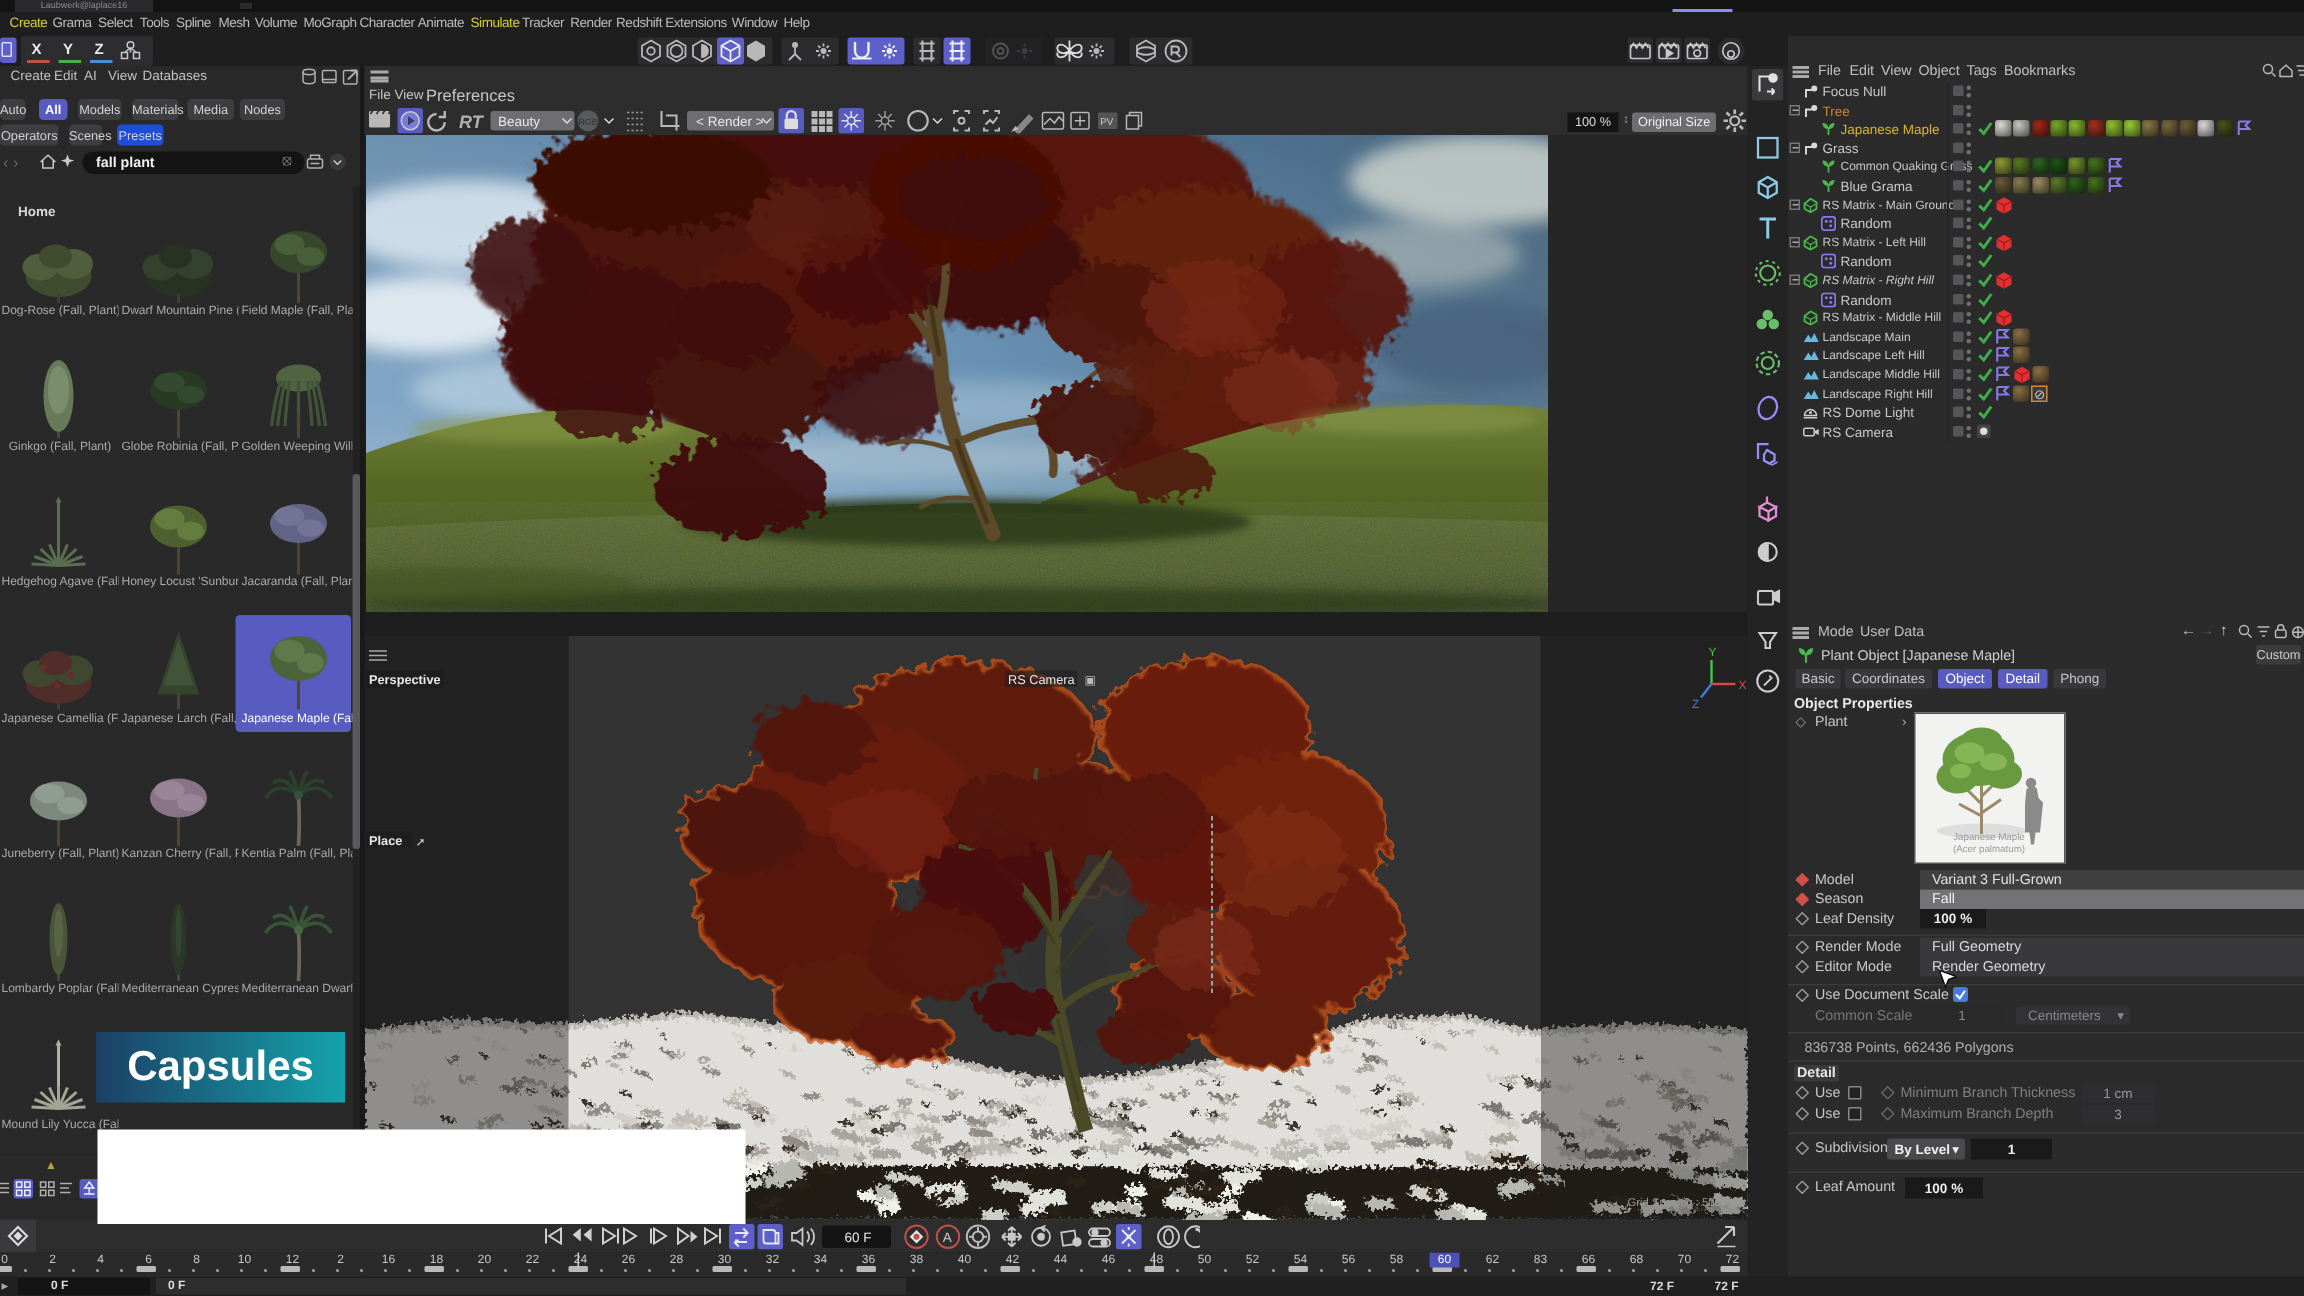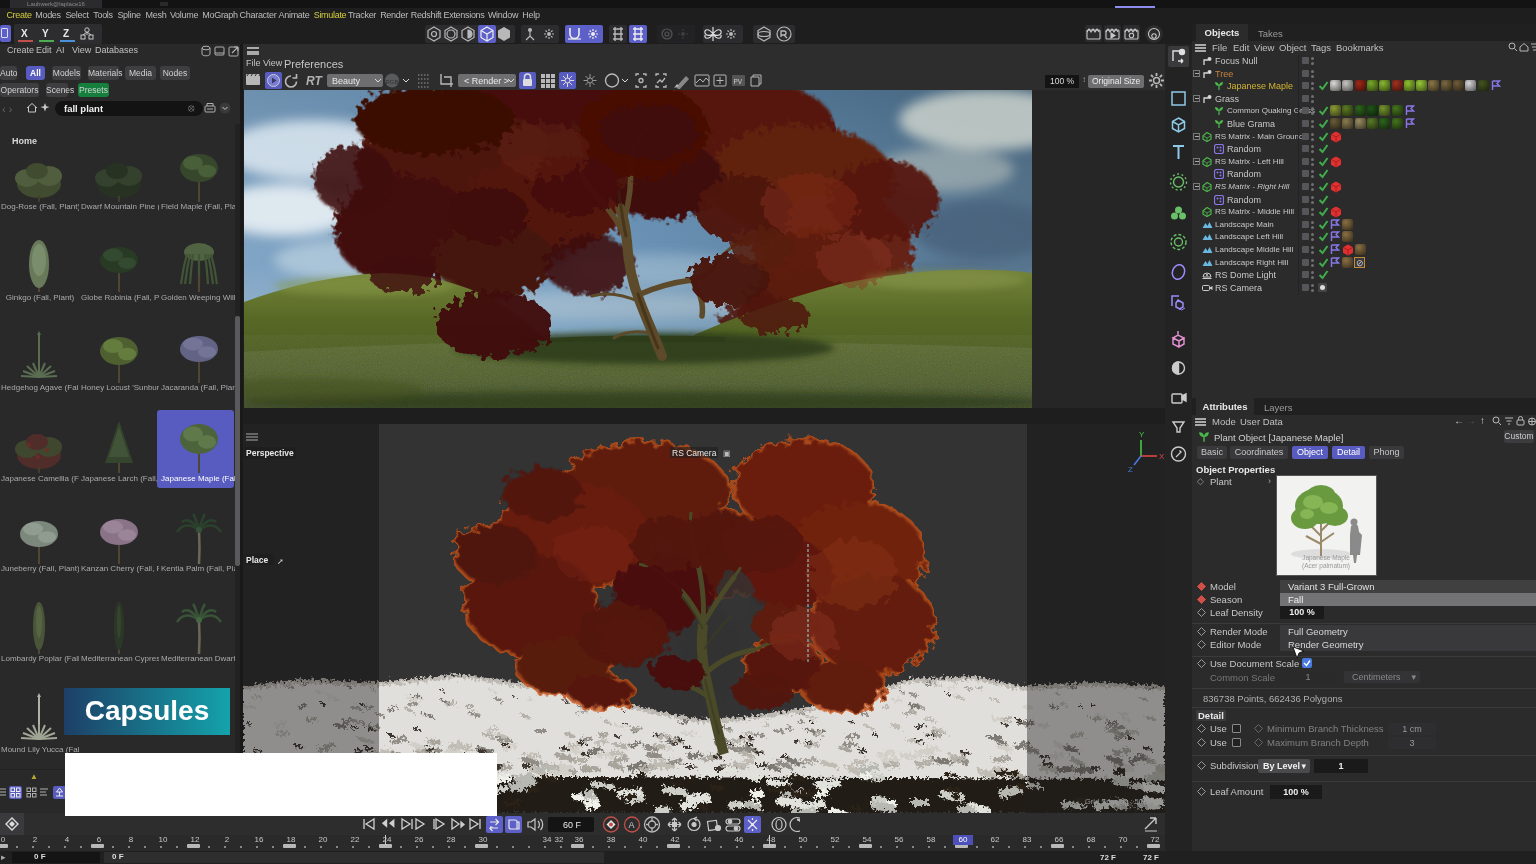--- a/index.html
+++ b/index.html
@@ -10,21 +10,21 @@
 <body>
 <div id="root">
 
 <div class="abs" style="left:0;top:0;width:1536px;height:8px;background:#131314;"></div>
 <div class="abs" style="left:10px;top:0;width:92px;height:8px;background:#2b2b2e;color:#8a8a8a;font-size:6px;text-align:center;line-height:9px;overflow:hidden;">Laubwerk@laplace16</div>
 <div class="abs" style="left:160px;top:2px;width:8px;height:4px;background:#2a2a2d;"></div>
 <div class="abs" style="left:1115px;top:6px;width:40px;height:2px;background:#8d8ded;"></div>
 
 <div class="abs" style="left:0;top:8px;width:1536px;height:16px;background:#1e1e1f;font-size:9px;letter-spacing:-0.3px;color:#bcbcbc;white-space:nowrap;">
       <span class="abs" style="left:19px;top:2px;transform:translateX(-50%);color:#d3cd3d;">Create</span>
-      <span class="abs" style="left:48px;top:2px;transform:translateX(-50%);">Modes</span>
+      <span class="abs" style="left:48px;top:2px;transform:translateX(-50%);">Grama</span>
       <span class="abs" style="left:77px;top:2px;transform:translateX(-50%);">Select</span>
       <span class="abs" style="left:103px;top:2px;transform:translateX(-50%);">Tools</span>
       <span class="abs" style="left:129px;top:2px;transform:translateX(-50%);">Spline</span>
       <span class="abs" style="left:156px;top:2px;transform:translateX(-50%);">Mesh</span>
       <span class="abs" style="left:184px;top:2px;transform:translateX(-50%);">Volume</span>
       <span class="abs" style="left:220px;top:2px;transform:translateX(-50%);">MoGraph</span>
       <span class="abs" style="left:258px;top:2px;transform:translateX(-50%);">Character</span>
       <span class="abs" style="left:294px;top:2px;transform:translateX(-50%);">Animate</span>
       <span class="abs" style="left:330px;top:2px;transform:translateX(-50%);color:#d3cd3d;">Simulate</span>
       <span class="abs" style="left:362px;top:2px;transform:translateX(-50%);">Tracker</span>
@@ -152,21 +152,21 @@
  </div>
  <div class="abs" style="left:0;top:20px;width:241px;height:36px;font-size:8.5px;color:#d2d2d2;">
   <span class="abs" style="left:0px;top:2px;width:17px;text-align:center;background:#3e3e40;border-radius:3px;padding:2px 0;">Auto</span>
   <span class="abs" style="left:26px;top:2px;width:19px;text-align:center;background:#585cc0;color:#fff;border-radius:3px;padding:2px 0;font-weight:bold;">All</span>
   <span class="abs" style="left:52px;top:2px;width:29px;text-align:center;background:#3e3e40;border-radius:3px;padding:2px 0;">Models</span>
   <span class="abs" style="left:88px;top:2px;width:31px;text-align:center;background:#3e3e40;border-radius:3px;padding:2px 0;">Materials</span>
   <span class="abs" style="left:125px;top:2px;width:31px;text-align:center;background:#3e3e40;border-radius:3px;padding:2px 0;">Media</span>
   <span class="abs" style="left:160px;top:2px;width:30px;text-align:center;background:#3e3e40;border-radius:3px;padding:2px 0;">Nodes</span>
   <span class="abs" style="left:0px;top:19px;width:39px;text-align:center;background:#3e3e40;border-radius:3px;padding:2px 0;">Operators</span>
   <span class="abs" style="left:46px;top:19px;width:22px;text-align:center;background:#3e3e40;border-radius:3px;padding:2px 0;">Scenes</span>
-  <span class="abs" style="left:78px;top:19px;width:31px;text-align:center;background:#15803d;border-radius:3px;padding:2px 0;">Presets</span>
+  <span class="abs" style="left:78px;top:19px;width:31px;text-align:center;background:#1d4ed8;border-radius:3px;padding:2px 0;">Presets</span>
  </div>
  <div class="abs" style="left:0;top:56px;width:241px;height:20px;">
   <span class="abs" style="left:2px;top:3px;color:#666;font-size:11px;">‹&nbsp;›</span>
   <svg class="abs" style="left:26px;top:2px;" width="26" height="12" viewBox="0 0 26 12" fill="none" stroke="#c8c8c8">
           <path d="M1 6l5-4.5L11 6M2.5 5v5h7V5"></path>
           <path d="M19 1l1.2 3.2L23.5 5l-3.3 1.2L19 9.5l-1.2-3.3L14.5 5l3.3-.8z" fill="#c8c8c8" stroke="none"></path>
         </svg>
   <div class="abs" style="left:55px;top:1px;width:148px;height:15px;background:#131314;border-radius:8px;"></div>
   <span class="abs" style="left:64px;top:3px;color:#f0f0f0;font-size:9.5px;font-weight:bold;">fall plant</span>
   <span class="abs" style="left:188px;top:2px;color:#888;font-size:10px;">⦻</span>
@@ -1257,21 +1257,21 @@
       <span class="abs" style="left:185px;top:0px;width:20px;text-align:center;font-size:8px;color:#c8c8c8;">12</span>
       <span class="abs" style="left:217px;top:0px;width:20px;text-align:center;font-size:8px;color:#c8c8c8;">2</span>
       <span class="abs" style="left:249px;top:0px;width:20px;text-align:center;font-size:8px;color:#c8c8c8;">16</span>
       <span class="abs" style="left:281px;top:0px;width:20px;text-align:center;font-size:8px;color:#c8c8c8;">18</span>
       <span class="abs" style="left:313px;top:0px;width:20px;text-align:center;font-size:8px;color:#c8c8c8;">20</span>
       <span class="abs" style="left:345px;top:0px;width:20px;text-align:center;font-size:8px;color:#c8c8c8;">22</span>
       <span class="abs" style="left:377px;top:0px;width:20px;text-align:center;font-size:8px;color:#c8c8c8;">24</span>
       <span class="abs" style="left:409px;top:0px;width:20px;text-align:center;font-size:8px;color:#c8c8c8;">26</span>
       <span class="abs" style="left:441px;top:0px;width:20px;text-align:center;font-size:8px;color:#c8c8c8;">28</span>
       <span class="abs" style="left:473px;top:0px;width:20px;text-align:center;font-size:8px;color:#c8c8c8;">30</span>
-      <span class="abs" style="left:505px;top:0px;width:20px;text-align:center;font-size:8px;color:#c8c8c8;margin-left:44px;">32</span>
+      <span class="abs" style="left:505px;top:0px;width:20px;text-align:center;font-size:8px;color:#c8c8c8;">32</span>
       <span class="abs" style="left:537px;top:0px;width:20px;text-align:center;font-size:8px;color:#c8c8c8;">34</span>
       <span class="abs" style="left:569px;top:0px;width:20px;text-align:center;font-size:8px;color:#c8c8c8;">36</span>
       <span class="abs" style="left:601px;top:0px;width:20px;text-align:center;font-size:8px;color:#c8c8c8;">38</span>
       <span class="abs" style="left:633px;top:0px;width:20px;text-align:center;font-size:8px;color:#c8c8c8;">40</span>
       <span class="abs" style="left:665px;top:0px;width:20px;text-align:center;font-size:8px;color:#c8c8c8;">42</span>
       <span class="abs" style="left:697px;top:0px;width:20px;text-align:center;font-size:8px;color:#c8c8c8;">44</span>
       <span class="abs" style="left:729px;top:0px;width:20px;text-align:center;font-size:8px;color:#c8c8c8;">46</span>
       <span class="abs" style="left:761px;top:0px;width:20px;text-align:center;font-size:8px;color:#c8c8c8;">48</span>
       <span class="abs" style="left:793px;top:0px;width:20px;text-align:center;font-size:8px;color:#c8c8c8;">50</span>
       <span class="abs" style="left:825px;top:0px;width:20px;text-align:center;font-size:8px;color:#c8c8c8;">52</span>
@@ -1410,24 +1410,20 @@
           <path d="M14 350l4-2v7l-4-2z" fill="#ccc"></path>
   <path d="M5 376h11l-4 6v4h-3v-4z"></path>
   <circle cx="10.5" cy="408" r="7"></circle>
           <path d="M8 411l5-5m-1.5-1.5l2 2" stroke-width="1.2"></path>
  </g>
 </svg>
 </div>
 
 <div class="abs" style="left:1192px;top:24px;width:344px;height:827px;background:#2b2b2c;">
 
- <div class="abs" style="left:0;top:0;width:344px;height:17px;background:#202021;">
-  <div class="abs" style="left:4px;top:0;width:52px;height:17px;background:#2b2b2c;color:#e8e8e8;font-size:9.5px;font-weight:bold;text-align:center;line-height:17px;">Objects</div>
-  <span class="abs" style="left:66px;top:4px;font-size:9.5px;color:#9a9a9a;">Takes</span>
- </div>
  <div class="abs" style="left:0;top:17px;width:344px;height:14px;font-size:9.5px;color:#c0c0c0;">
   <div class="abs" style="left:3px;top:3px;width:11px;height:8px;border-top:2px solid #aaa;border-bottom:2px solid #aaa;">
           <div style="height:2px;background:#aaa;margin-top:1px;"></div>
         </div>
   <span class="abs" style="left:20px;top:1px;">File</span>
         <span class="abs" style="left:41px;top:1px;">Edit</span>
         <span class="abs" style="left:62px;top:1px;">View</span>
         <span class="abs" style="left:87px;top:1px;">Object</span>
         <span class="abs" style="left:119px;top:1px;">Tags</span>
         <span class="abs" style="left:144px;top:1px;">Bookmarks</span>
@@ -1718,24 +1714,20 @@
         </svg>
         <span class="abs" style="left:23px;top:259px;font-size:9px;color:#c8c8c8;">RS Camera</span>
         <div class="abs" style="left:110px;top:260px;width:7px;height:7px;background:#55555a;border-radius:1px;"></div>
         <div class="abs" style="left:119px;top:260px;width:3px;height:3px;border-radius:2px;background:#707070;"></div>
         <div class="abs" style="left:119px;top:265px;width:3px;height:3px;border-radius:2px;background:#707070;"></div>
         <div class="abs" style="left:126px;top:259px;width:9px;height:9px;background:#444;border-radius:1px;"></div>
         <div class="abs" style="left:128px;top:261px;width:5px;height:5px;background:#ddd;border-radius:3px;"></div>
         <div class="abs" style="left:106px;top:31px;width:1px;height:240px;background:#232324;"></div>
       </div>
 
- <div class="abs" style="left:0;top:374px;width:344px;height:17px;background:#202021;">
-  <div class="abs" style="left:4px;top:0;width:58px;height:17px;background:#2b2b2c;color:#e8e8e8;font-size:9.5px;font-weight:bold;text-align:center;line-height:17px;">Attributes</div>
-  <span class="abs" style="left:72px;top:4px;font-size:9.5px;color:#9a9a9a;">Layers</span>
- </div>
  <div class="abs" style="left:0;top:0;width:344px;height:827px;">
         <div class="abs" style="left:3px;top:394px;width:11px;height:8px;border-top:2px solid #aaa;border-bottom:2px solid #aaa;">
           <div style="height:2px;background:#aaa;margin-top:1px;"></div>
         </div>
         <span class="abs" style="left:20px;top:392px;font-size:9.5px;color:#c0c0c0;">Mode</span>
         <span class="abs" style="left:48px;top:392px;font-size:9.5px;color:#c0c0c0;">User Data</span>
         <span class="abs" style="left:262px;top:391px;font-size:10px;color:#cccccc;">←</span>
         <span class="abs" style="left:274px;top:391px;font-size:10px;color:#555;">→</span>
         <span class="abs" style="left:288px;top:391px;font-size:10px;color:#ccc;">↑</span>
         <svg class="abs" style="left:300px;top:392px;" width="44" height="11" viewBox="0 0 44 11" stroke="#bbb" fill="none">

